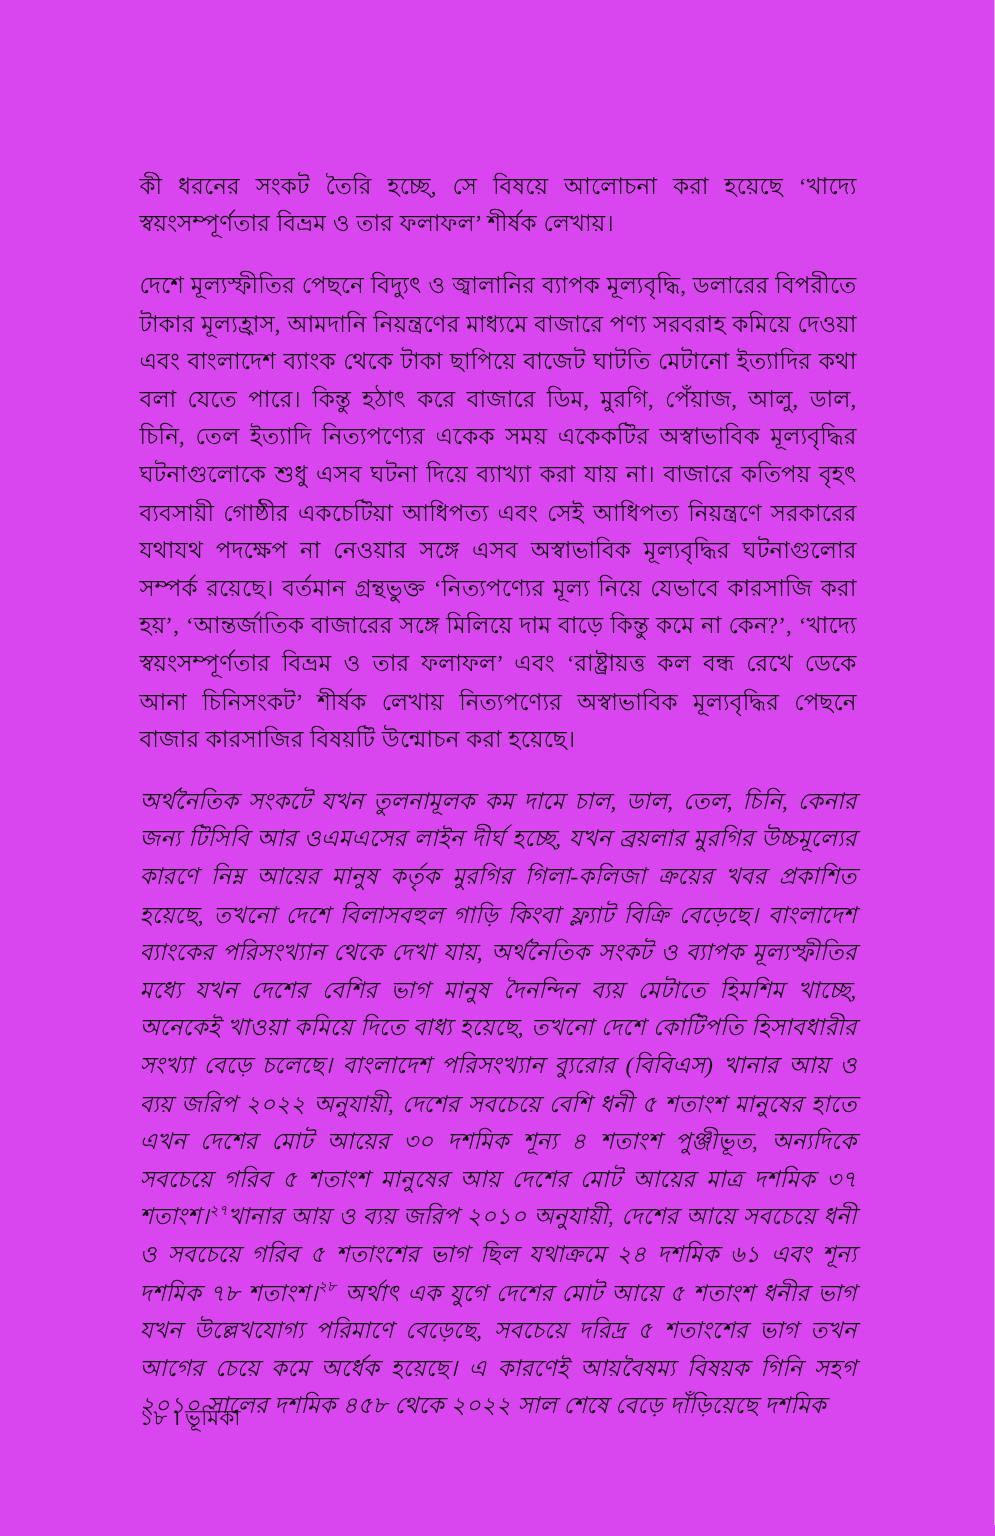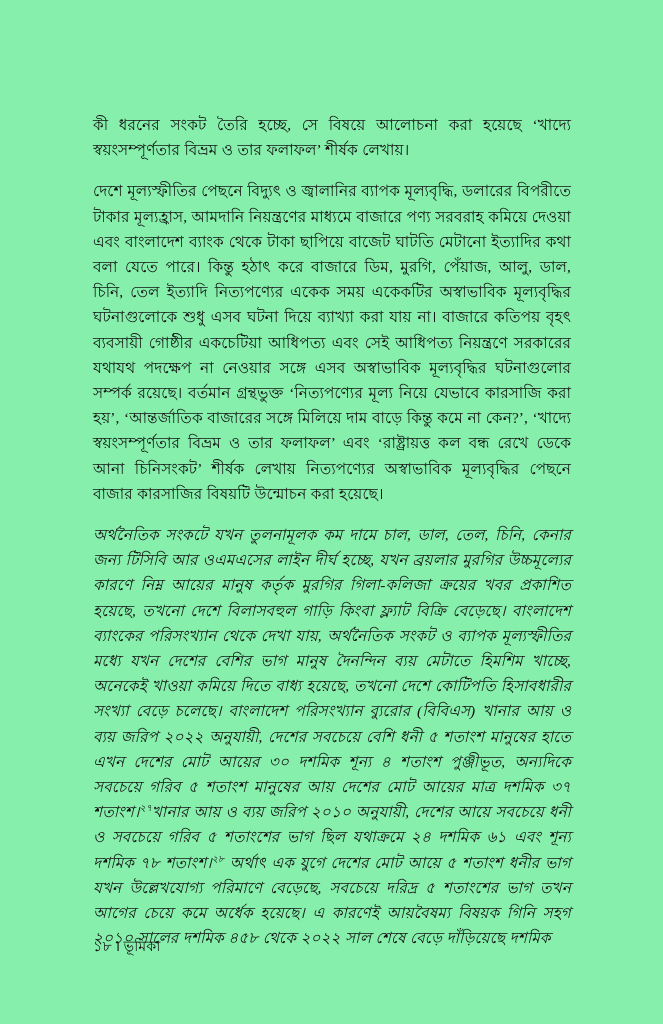--- a/index.html
+++ b/index.html
@@ -8,21 +8,21 @@
     background: #ffffff;
   }
   body {
     font-family: "Liberation Serif", "DejaVu Serif", serif;
     color: #111111;
   }
   .page {
     position: relative;
     width: 663px;
     height: 1024px;
-    background: #86efac;
+    background: #d946ef;
     overflow: hidden;
     box-sizing: border-box;
   }
   .text-column {
     position: absolute;
     left: 93px;
     top: 112px;
     width: 478px;
   }
   .para {

